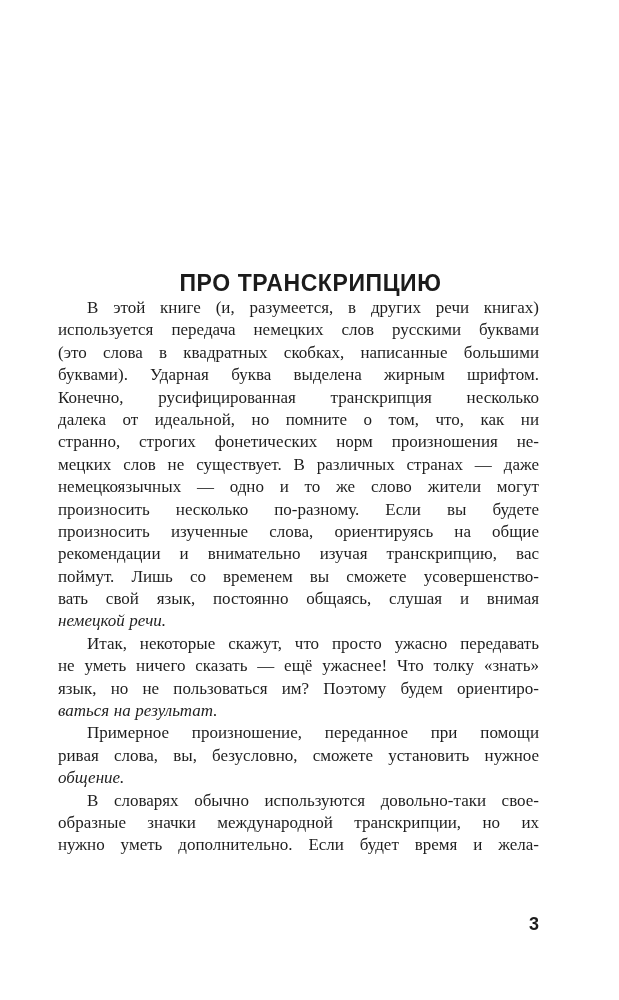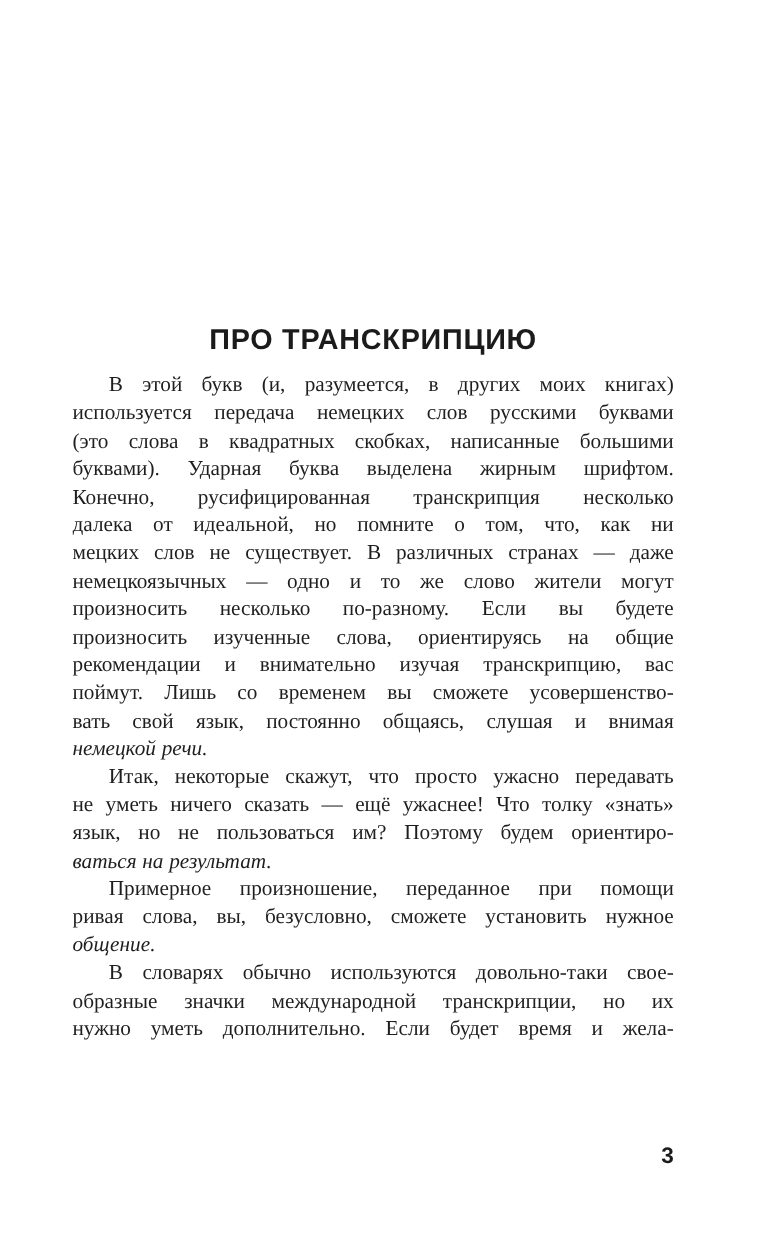--- a/index.html
+++ b/index.html
@@ -13,21 +13,21 @@
     height: 1000px;
     background: #ffffff;
     overflow: hidden;
     font-family: "Liberation Serif", serif;
   }
   .chapter-title {
     position: absolute;
     top: 257px;
     left: 58px;
     width: 481px;
-    margin: 0;
+    margin: 12px;
     text-align: center;
     font-family: "Liberation Sans", sans-serif;
     font-weight: bold;
     font-size: 23px;
     line-height: 28px;
     letter-spacing: 0.6px;
     color: #1b1b1b;
   }
   .body-text {
     position: absolute;
@@ -68,26 +68,27 @@
     color: #1b1b1b;
   }
 </style>
 </head>
 <body>
 
 <div class="page">
   <h1 class="chapter-title">ПРО ТРАНСКРИПЦИЮ</h1>
 
   <div class="body-text" id="body-text">
-      <div class="text-line first">В этой букв (и, разумеется, в других моих книгах)</div>
+      <div class="text-line first">В этой книге (и, разумеется, в других речи книгах)</div>
       <div class="text-line">используется передача немецких слов русскими буквами</div>
       <div class="text-line">(это слова в квадратных скобках, написанные большими</div>
       <div class="text-line">буквами). Ударная буква выделена жирным шрифтом.</div>
       <div class="text-line">Конечно, русифицированная транскрипция несколько</div>
       <div class="text-line">далека от идеальной, но помните о том, что, как ни</div>
+      <div class="text-line">странно, строгих фонетических норм произношения не-</div>
       <div class="text-line">мецких слов не существует. В различных странах — даже</div>
       <div class="text-line">немецкоязычных — одно и то же слово жители могут</div>
       <div class="text-line">произносить несколько по-разному. Если вы будете</div>
       <div class="text-line">произносить изученные слова, ориентируясь на общие</div>
       <div class="text-line">рекомендации и внимательно изучая транскрипцию, вас</div>
       <div class="text-line">поймут. Лишь со временем вы сможете усовершенство-</div>
       <div class="text-line">вать свой язык, постоянно общаясь, слушая и внимая</div>
       <div class="text-line last">немецкой речи.</div>
       <div class="text-line first">Итак, некоторые скажут, что просто ужасно передавать</div>
       <div class="text-line">не уметь ничего сказать — ещё ужаснее! Что толку «знать»</div>

